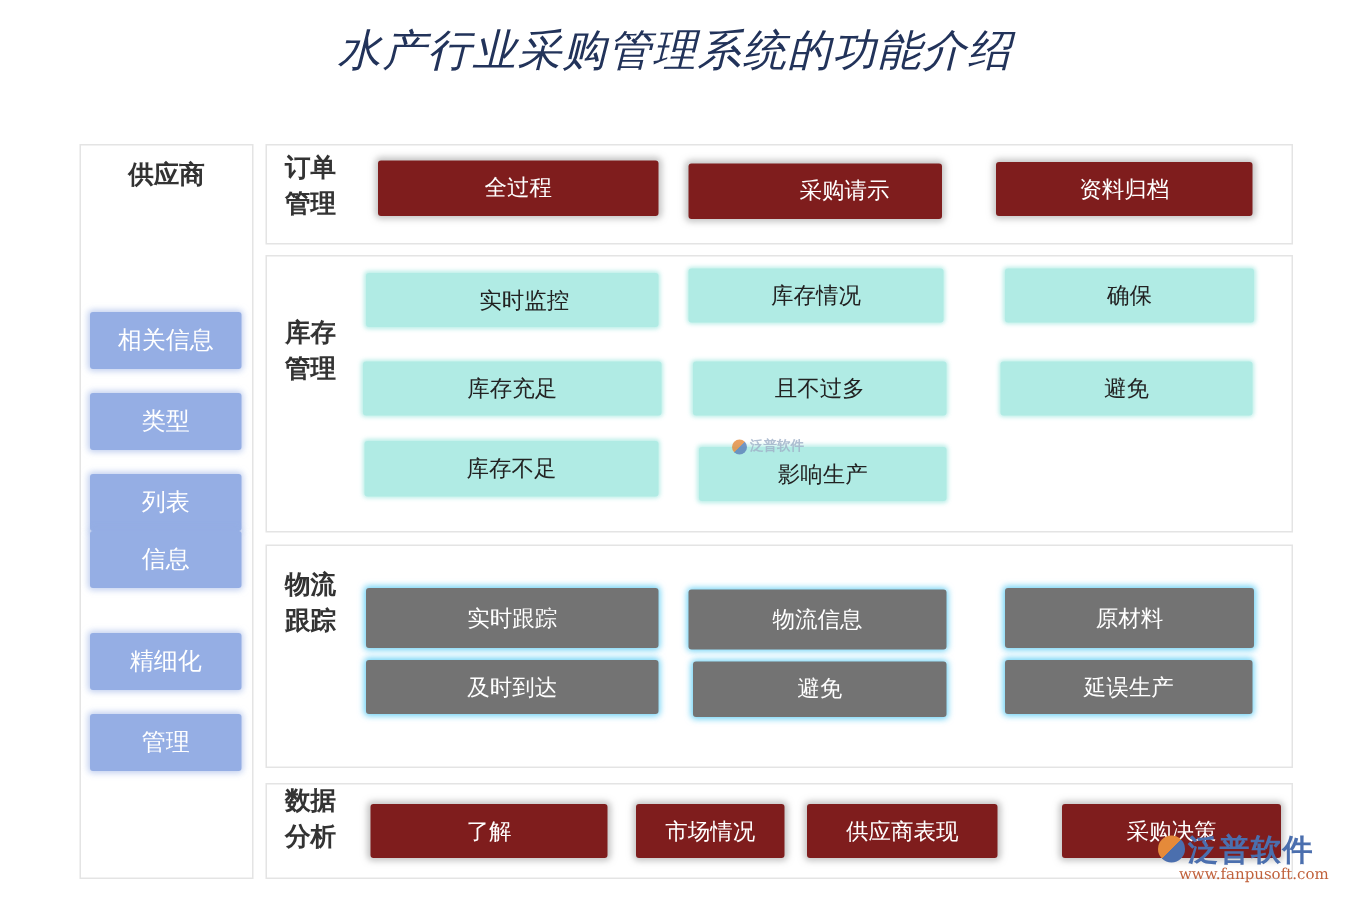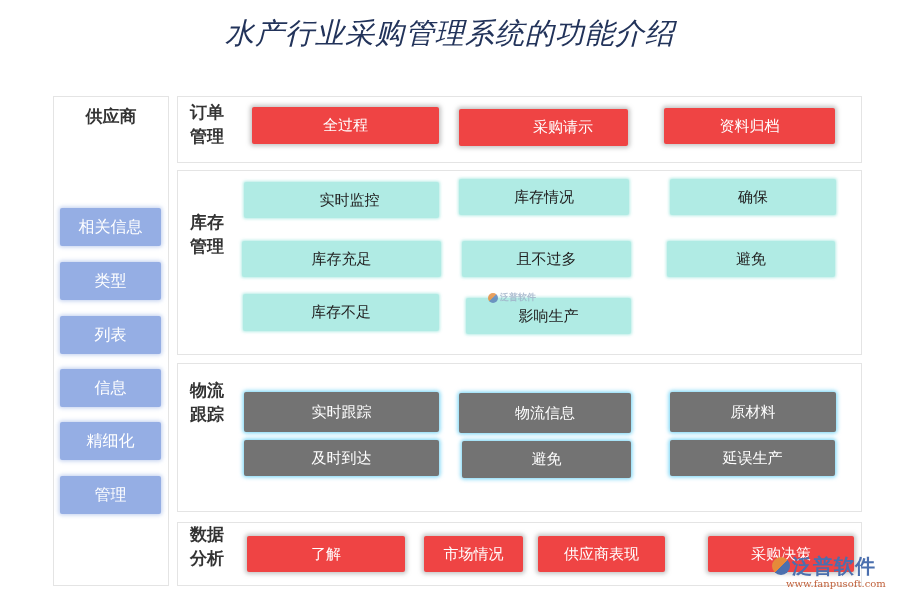--- a/index.html
+++ b/index.html
@@ -8,21 +8,21 @@
   .title { position:absolute; left:0; width:900px; top:14px; text-align:center;
            font-family:"DejaVu Serif","Liberation Serif",serif; font-size:29px; color:#22335a;
            letter-spacing:1px;font-style:italic; }
   .panel { position:absolute; border:1px solid #e4e4e4; background:#fff; box-sizing:border-box; }
   .side-title { position:absolute; left:0; width:100%; top:8px; text-align:center;
                 font-family:"DejaVu Serif","Liberation Serif",serif; font-weight:bold; font-size:17px; color:#333; }
   .sec-label { position:absolute; font-family:"DejaVu Serif","Liberation Serif",serif; font-weight:bold;
                font-size:17px; color:#333; line-height:24px; width:40px; }
   .box { position:absolute; display:flex; align-items:center; justify-content:center;
          font-size:15px; box-sizing:border-box; border-radius:2px; }
-  .gray { background:#ef4444; color:#ffffff; box-shadow:0 0 4px 2px rgba(150,150,150,0.55); }
+  .gray { background:#7f1d1d; color:#ffffff; box-shadow:0 0 4px 2px rgba(150,150,150,0.55); }
   .teal { background:#b0ebe4; color:#222; box-shadow:0 0 3px 1px rgba(176,235,228,0.9); }
   .blue { background:#737373; color:#ffffff; box-shadow:0 0 4px 1px rgba(10,178,239,0.6);margin-top:21px; }
   .side { background:#95aee4; color:#ffffff; box-shadow:0 0 4px 1px rgba(149,174,228,0.6); font-size:16px; }
   .wm-mid { position:absolute; left:488px; top:291px; font-size:9px; color:#9fb0c8; opacity:0.8; font-weight:bold; }
   .wm-mid .logo { display:inline-block; width:10px; height:10px; border-radius:50%;
                   background:linear-gradient(135deg,#e58a3a 0 50%,#5a7fb8 50% 100%); vertical-align:middle; margin-right:2px; }
   .wm { position:absolute; left:772px; top:553px; width:125px; }
   .wm .brand { font-size:20px; color:#4b6fae; font-weight:bold; letter-spacing:1px; }
   .wm .brand .logo { display:inline-block; width:18px; height:18px; border-radius:50%;
                      background:linear-gradient(135deg,#e58a3a 0 50%,#4b6fae 50% 100%); vertical-align:-2px; margin-right:2px; }
@@ -32,21 +32,21 @@
 <body>
 
 <div class="title">水产行业采购管理系统的功能介绍</div>
 
 <div class="panel" style="left:53px;top:96px;width:116px;height:490px;">
   <div class="side-title">供应商</div>
 </div>
 <div class="box side" style="left:60px;top:208px;width:101px;height:38px;">相关信息</div>
 <div class="box side" style="left:60px;top:262px;width:101px;height:38px;">类型</div>
 <div class="box side" style="left:60px;top:316px;width:101px;height:38px;">列表</div>
-<div class="box side" style="left:60px;top:369px;width:101px;height:38px;">信息</div>
+<div class="box side" style="left:60px;top:354px;width:101px;height:38px;">信息</div>
 <div class="box side" style="left:60px;top:422px;width:101px;height:38px;">精细化</div>
 <div class="box side" style="left:60px;top:476px;width:101px;height:38px;font-family:Liberation Serif, serif;">管理</div>
 
 <div class="panel" style="left:177px;top:96px;width:685px;height:67px;"></div>
 <div class="sec-label" style="left:190px;top:100px;">订单管理</div>
 <div class="box gray" style="left:252px;top:107px;width:187px;height:37px;">全过程</div>
 <div class="box gray" style="left:459px;top:109px;width:169px;height:37px;padding-left:39px;">采购请示</div>
 <div class="box gray" style="left:664px;top:108px;width:171px;height:36px;">资料归档</div>
 
 <div class="panel" style="left:177px;top:170px;width:685px;height:185px;"></div>

